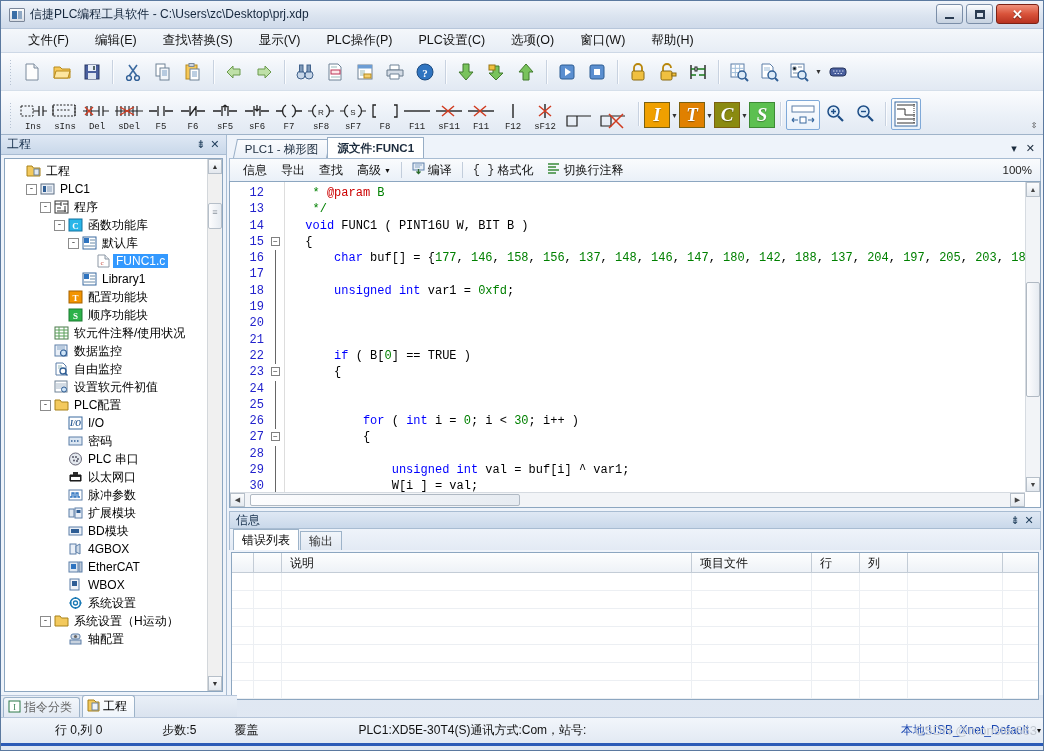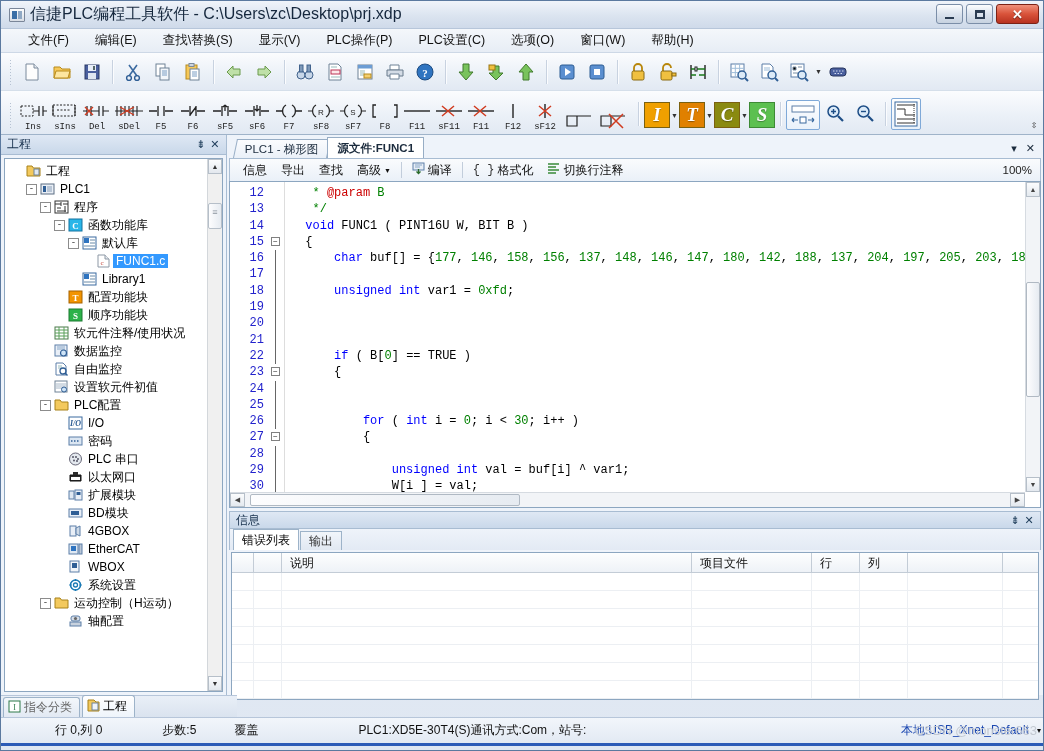--- a/index.html
+++ b/index.html
@@ -17,21 +17,21 @@
   .titlebar { height:28px; display:flex; align-items:center;
     background:linear-gradient(#f0f4fa,#dbe4f0 55%,#cfdaea);
     border-bottom:1px solid #b7c6da; padding:0 4px; position:relative; }
   .title-ico { width:16px; height:14px; margin:0 5px 0 4px;
     background:linear-gradient(#fdfdfd,#d8dde5); border:1px solid #7a8699;
     position:relative; border-radius:1px; }
   .title-ico:before { content:""; position:absolute; left:2px; top:2px;
     width:5px; height:8px; background:#3a6ea5; }
   .title-ico:after { content:""; position:absolute; left:8px; top:2px;
     width:4px; height:8px; background:#8fa8c4; }
-  .title-text { font-size:16px; color:#15273d; }
+  .title-text { font-size:12px; color:#15273d; }
   .win-btns { position:absolute; right:4px; top:3px; display:flex; gap:3px; }
   .wbtn { width:27px; height:20px; border:1px solid #7b8ea8; border-radius:3px;
     background:linear-gradient(#fcfdfe,#dbe3ee 50%,#c7d2e0);
     display:flex; align-items:center; justify-content:center; }
   .wbtn span { display:block; }
   .wbtn.min span { width:9px; height:2px; background:#2b3c52; margin-top:7px; }
   .wbtn.max span { width:10px; height:9px; border:2px solid #2b3c52; border-top-width:3px; }
   .wbtn.close { background:linear-gradient(#f0917b,#d9533a 50%,#b83220);
     border-color:#7c2215; width:43px; color:#fff; font-size:13px;
     font-family:"Liberation Sans",sans-serif; font-weight:bold;
@@ -852,20 +852,31 @@
                   <path d="M3 7h9v3H3z" fill="#fff"></path>
                 </svg>
               </div>
               <div class="tlabel">以太网口</div>
             </div>
             <div class="tnode">
               <div style="width: 46px; flex: 0 0 auto;"></div>
               <div class="nox"></div>
               <div class="ticon">
                 <svg width="15" height="14" viewBox="0 0 15 14">
+                  <rect x="1" y="2" width="13" height="10" fill="#fff" stroke="#5d7fa8"></rect>
+                  <path d="M2 9h2V5h2v4h2V5h2v4h2" fill="none" stroke="#2f74c0" stroke-width="1.3"></path>
+                </svg>
+              </div>
+              <div class="tlabel">脉冲参数</div>
+            </div>
+            <div class="tnode">
+              <div style="width: 46px; flex: 0 0 auto;"></div>
+              <div class="nox"></div>
+              <div class="ticon">
+                <svg width="15" height="14" viewBox="0 0 15 14">
                   <rect x="1" y="3" width="5" height="8" fill="#dfe8f2" stroke="#5d7fa8"></rect>
                   <rect x="7" y="2" width="7" height="10" fill="#e9eff7" stroke="#5d7fa8"></rect>
                   <rect x="8.5" y="4" width="4" height="3" fill="#2f5e95"></rect>
                 </svg>
               </div>
               <div class="tlabel">扩展模块</div>
             </div>
             <div class="tnode">
               <div style="width: 46px; flex: 0 0 auto;"></div>
               <div class="nox"></div>
@@ -924,21 +935,21 @@
               <div class="tlabel">系统设置</div>
             </div>
             <div class="tnode">
               <div style="width: 32px; flex: 0 0 auto;"></div>
               <div class="expander">-</div>
               <div class="ticon">
                 <svg width="15" height="14" viewBox="0 0 15 14">
                   <path d="M1 2h5l1.5 2H14v8H1z" fill="#f3c95d" stroke="#a8821a"></path>
                 </svg>
               </div>
-              <div class="tlabel">运动控制（H运动）</div>
+              <div class="tlabel">系统设置（H运动）</div>
             </div>
             <div class="tnode">
               <div style="width: 46px; flex: 0 0 auto;"></div>
               <div class="nox"></div>
               <div class="ticon">
                 <svg width="15" height="14" viewBox="0 0 15 14">
                   <rect x="3" y="2" width="9" height="5" rx="2" fill="#d8dfe8" stroke="#5d7fa8"></rect>
                   <circle cx="7.5" cy="4.5" r="1.6" fill="#666"></circle>
                   <rect x="2" y="8" width="11" height="4" fill="#c8d2de" stroke="#5d7fa8"></rect>
                 </svg>

